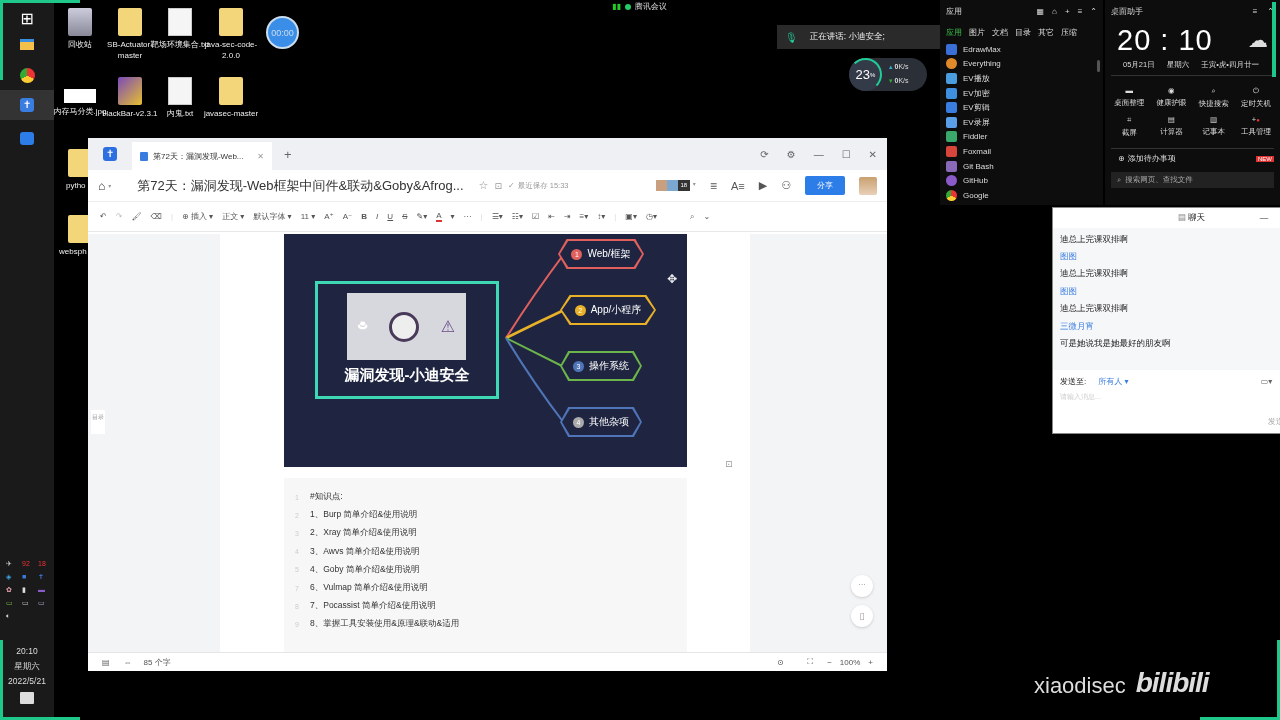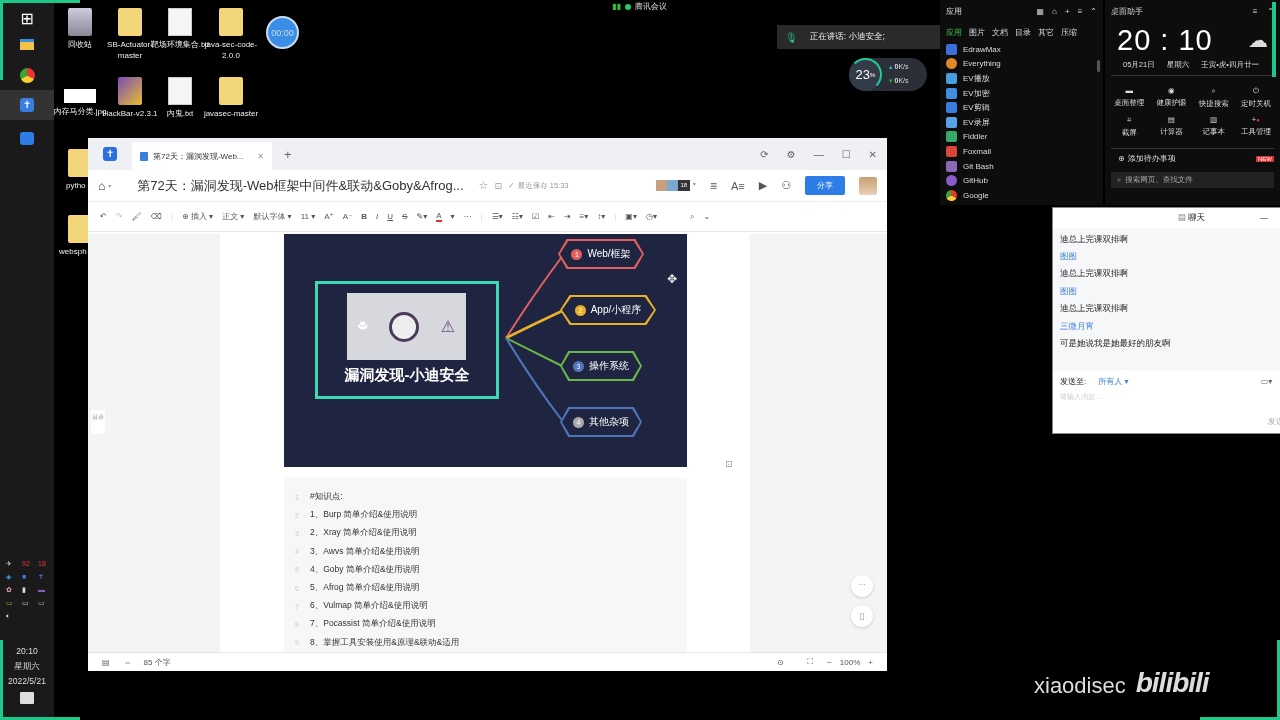--- a/index.html
+++ b/index.html
@@ -258,24 +258,20 @@
           </div>
         <div class="cl">
             <span class="ln">4</span>
             <span>3、Awvs 简单介绍&amp;使用说明</span>
           </div>
         <div class="cl">
             <span class="ln">5</span>
             <span>4、Goby 简单介绍&amp;使用说明</span>
           </div>
         <div class="cl">
-            <span class="ln">6</span>
-            <span>5、Afrog 简单介绍&amp;使用说明</span>
-          </div>
-        <div class="cl">
             <span class="ln">7</span>
             <span>6、Vulmap 简单介绍&amp;使用说明</span>
           </div>
         <div class="cl">
             <span class="ln">8</span>
             <span>7、Pocassist 简单介绍&amp;使用说明</span>
           </div>
         <div class="cl">
             <span class="ln">9</span>
             <span>8、掌握工具安装使用&amp;原理&amp;联动&amp;适用</span>

